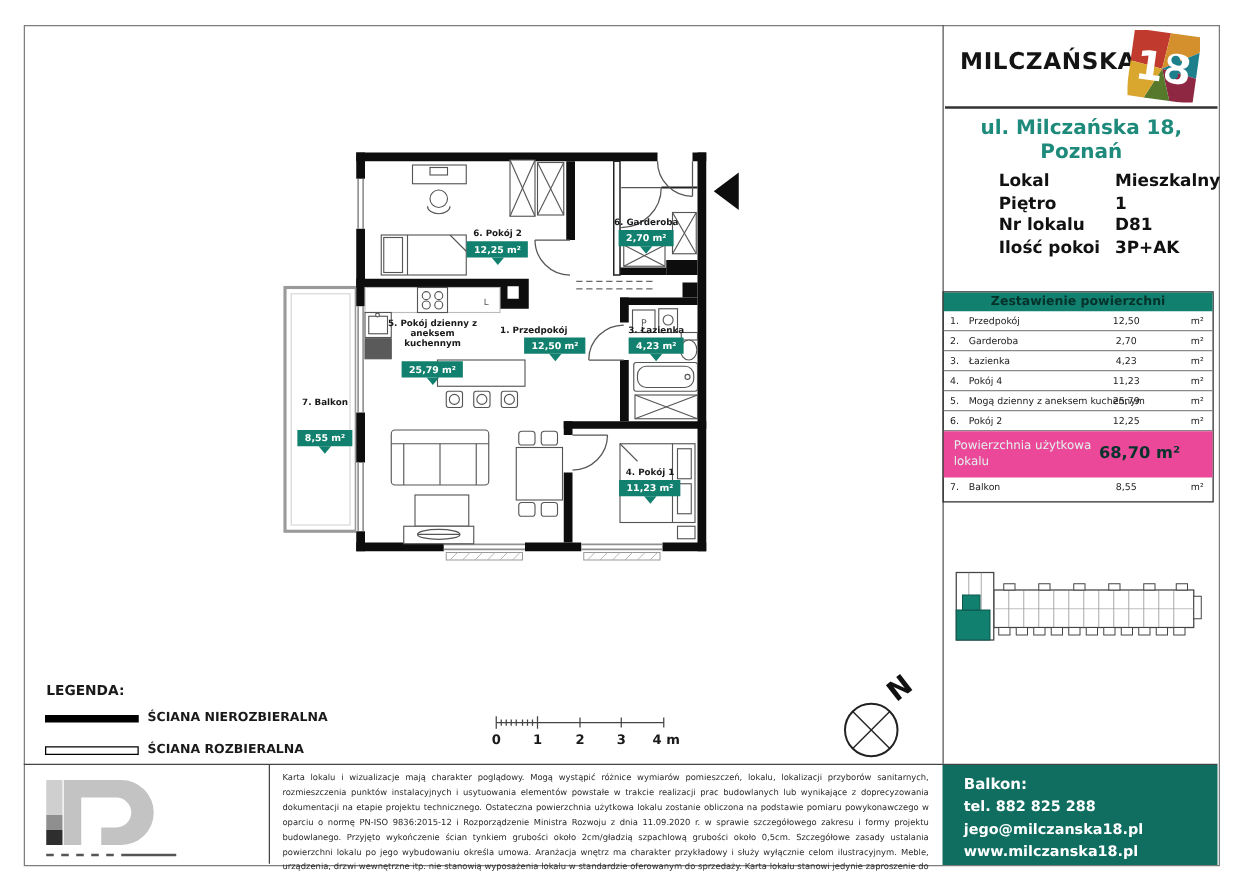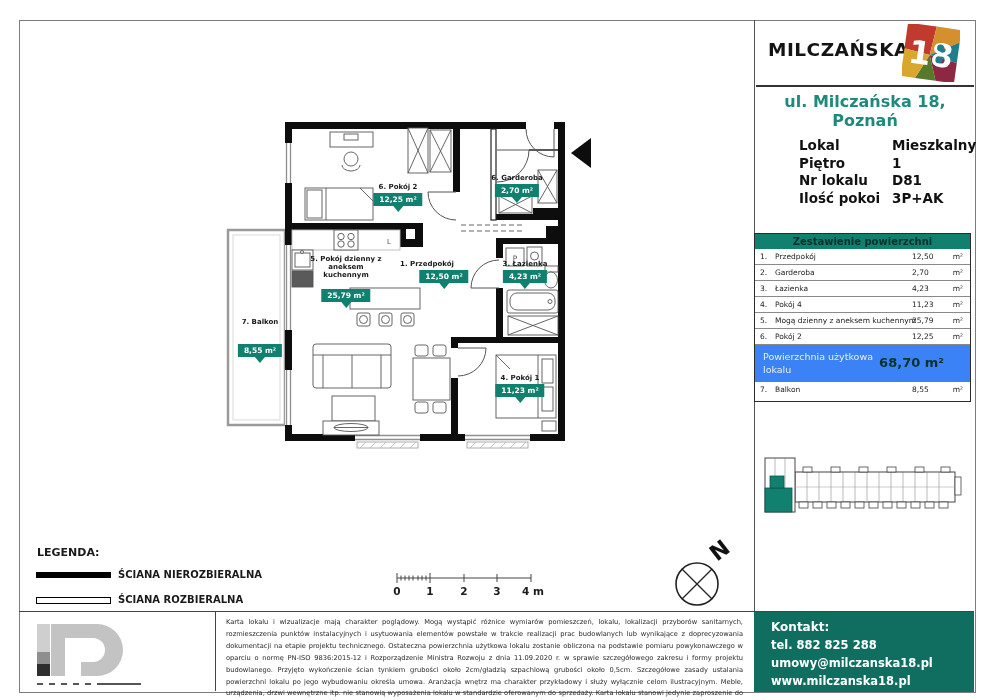--- a/index.html
+++ b/index.html
@@ -17,23 +17,23 @@
   .ui-row{position:relative;height:17.5px;font-size:13.5px;font-weight:bold;color:#111;margin-left:27px;}
   .ui-label{position:absolute;left:0;}
   .ui-value{position:absolute;left:93px;}
   .area-table{left:754px;top:233px;width:217px;height:169px;border:1.5px solid #2b2b2b;box-sizing:border-box;}
   .at-header{position:absolute;left:0;top:0;width:100%;height:15px;background:#12806f;
              text-align:center;font-size:10px;font-weight:bold;color:#05312b;line-height:15px;}
   .at-row{position:absolute;left:0;width:100%;height:16px;border-bottom:1px solid #8a8a8a;
           font-size:7.5px;color:#222;line-height:16px;box-sizing:border-box;}
   .at-no{position:absolute;left:5px;}
   .at-name{position:absolute;left:20px;}
-  .at-val{position:absolute;right:8px;width:50px;text-align:left;}
+  .at-val{position:absolute;right:44px;width:50px;text-align:center;}
   .at-unit{position:absolute;right:7px;}
-  .at-total{position:absolute;left:0;top:111px;width:100%;height:37px;background:#3b82f6;}
+  .at-total{position:absolute;left:0;top:111px;width:100%;height:37px;background:#ec4899;}
   .at-total-label{position:absolute;left:8px;top:5px;width:110px;font-size:9.5px;color:#e4f1ee;line-height:13px;}
   .at-total-value{position:absolute;right:26px;top:10px;font-size:13px;font-weight:bold;color:#07332d;}
   
   .plan{left:220px;top:108px;width:380px;height:345px;}
   .room-label{position:absolute;transform:translate(-50%,0);font-size:7px;font-weight:bold;
               color:#1a1a1a;white-space:nowrap;text-align:center;line-height:8px;}
   .room-label.wrap{white-space:normal;width:74px;}
   .room-badge{position:absolute;transform:translate(-50%,0);background:#12806f;color:#fff;
               font-size:7.5px;font-weight:bold;padding:1.5px 6px 2px;white-space:nowrap;}
   .room-badge:after{content:"";position:absolute;left:50%;top:100%;transform:translateX(-50%);
@@ -471,17 +471,17 @@
     </g>
   </svg>
 
 </div>
 
 <div class="abs disclaimer-box">
   <div class="disclaimer">Karta lokalu i wizualizacje mają charakter poglądowy. Mogą wystąpić różnice wymiarów pomieszczeń, lokalu, lokalizacji przyborów sanitarnych, rozmieszczenia punktów instalacyjnych i usytuowania elementów powstałe w trakcie realizacji prac budowlanych lub wynikające z doprecyzowania dokumentacji na etapie projektu technicznego. Ostateczna powierzchnia użytkowa lokalu zostanie obliczona na podstawie pomiaru powykonawczego w oparciu o normę PN-ISO 9836:2015-12 i Rozporządzenie Ministra Rozwoju z dnia 11.09.2020 r. w sprawie szczegółowego zakresu i formy projektu budowlanego. Przyjęto wykończenie ścian tynkiem grubości około 2cm/gładzią szpachlową grubości około 0,5cm. Szczegółowe zasady ustalania powierzchni lokalu po jego wybudowaniu określa umowa. Aranżacja wnętrz ma charakter przykładowy i służy wyłącznie celom ilustracyjnym. Meble, urządzenia, drzwi wewnętrzne itp. nie stanowią wyposażenia lokalu w standardzie oferowanym do sprzedaży.  Karta lokalu stanowi jedynie zaproszenie do zawarcia umowy.</div>
 </div>
 
 <div class="abs contact-box">
-  <div class="contact-title">Kontakt:</div>
+  <div class="contact-title">Balkon:</div>
   <div class="contact-line" style="top:26px;">tel. 882 825 288</div>
-  <div class="contact-line" style="top:44px;">umowy@milczanska18.pl</div>
+  <div class="contact-line" style="top:44px;">jego@milczanska18.pl</div>
   <div class="contact-line" style="top:62px;">www.milczanska18.pl</div>
 </div>
 
 </body></html>

